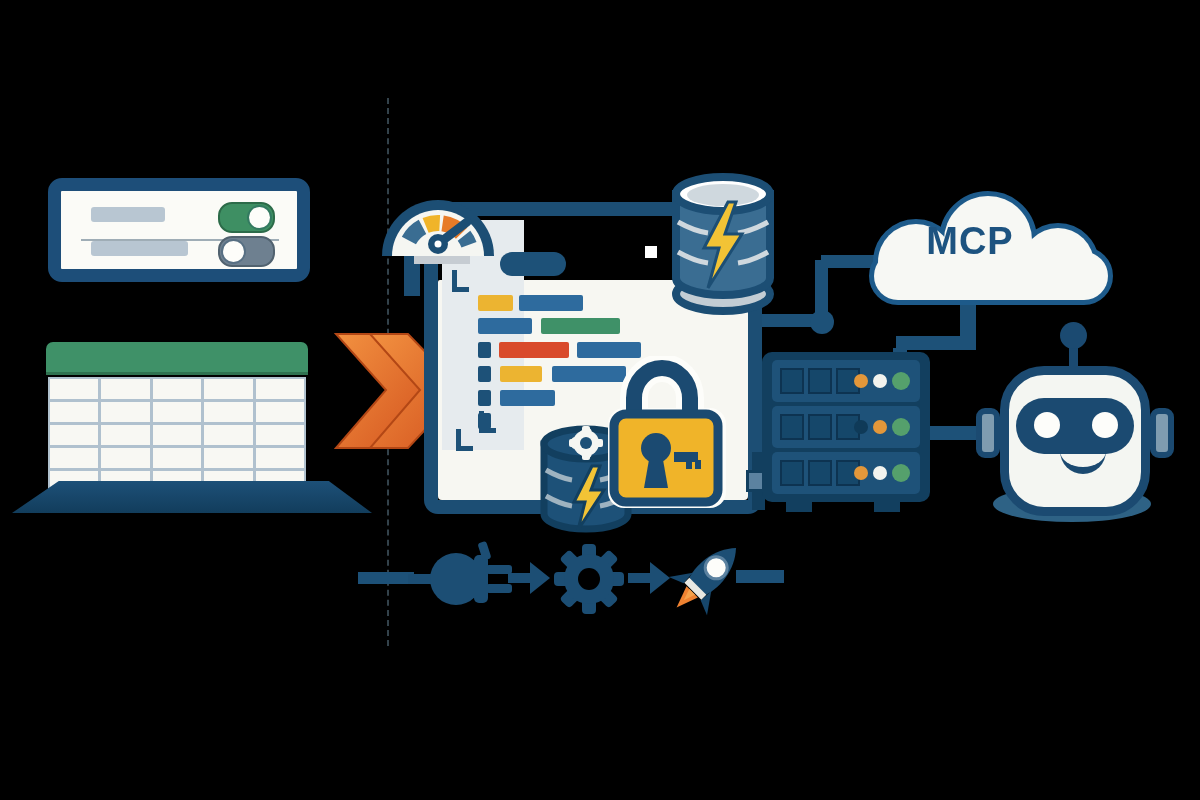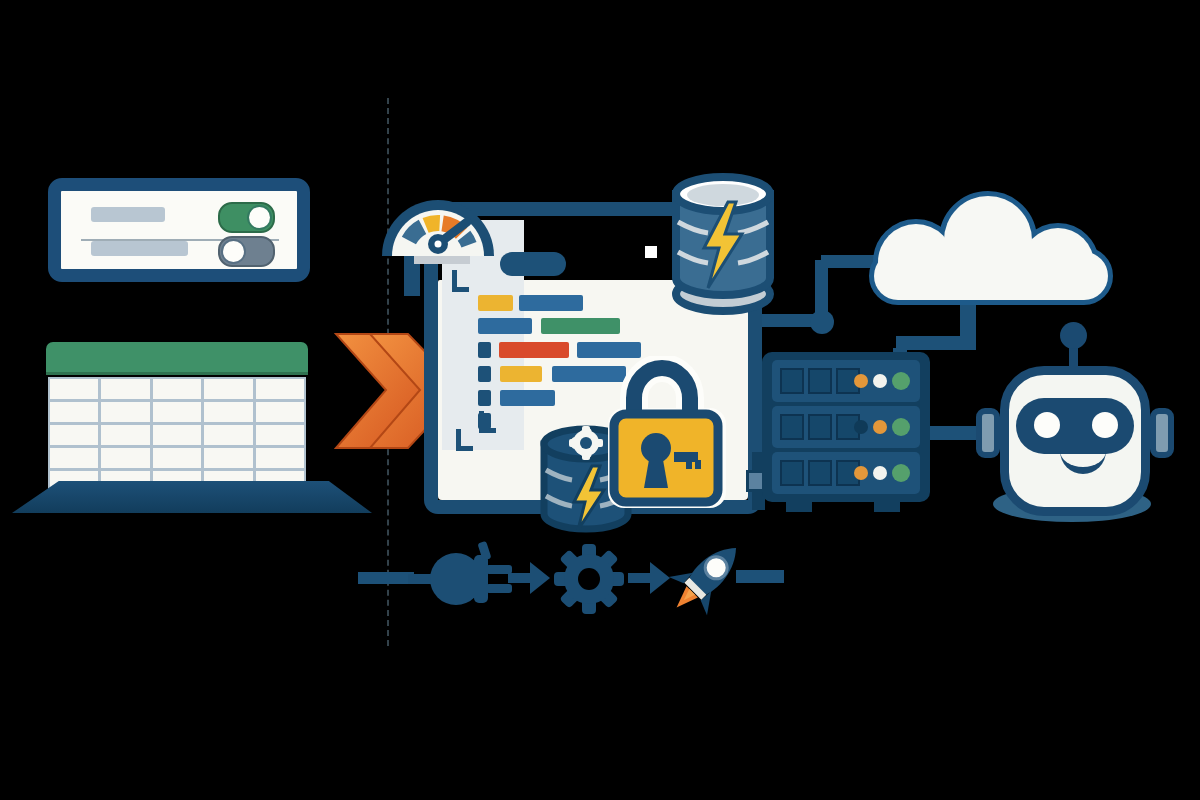--- a/index.html
+++ b/index.html
@@ -268,20 +268,21 @@
       <circle cx="202" cy="74" r="36"></circle>
       <rect x="18" y="62" width="234" height="48" rx="24"></rect>
     </g>
     <g fill="#f7f8f4">
       <circle cx="60" cy="72" r="38"></circle>
       <circle cx="132" cy="50" r="44"></circle>
       <circle cx="202" cy="74" r="36"></circle>
       <rect x="18" y="62" width="234" height="48" rx="24"></rect>
     </g>
   </svg>
+  <div class="abs cloud-label">MCP</div>
 
   <div class="abs robot-shadow"></div>
   <div class="abs robot-neck"></div>
   <div class="abs robot-antenna-stem"></div>
   <div class="abs robot-antenna-ball"></div>
   <div class="abs robot-ear" style="left:976px;"></div>
   <div class="abs robot-ear" style="left:1150px;"></div>
   <div class="abs robot-head"></div>
   <div class="abs robot-visor"></div>
   <div class="abs robot-eye" style="left:1034px;"></div>

